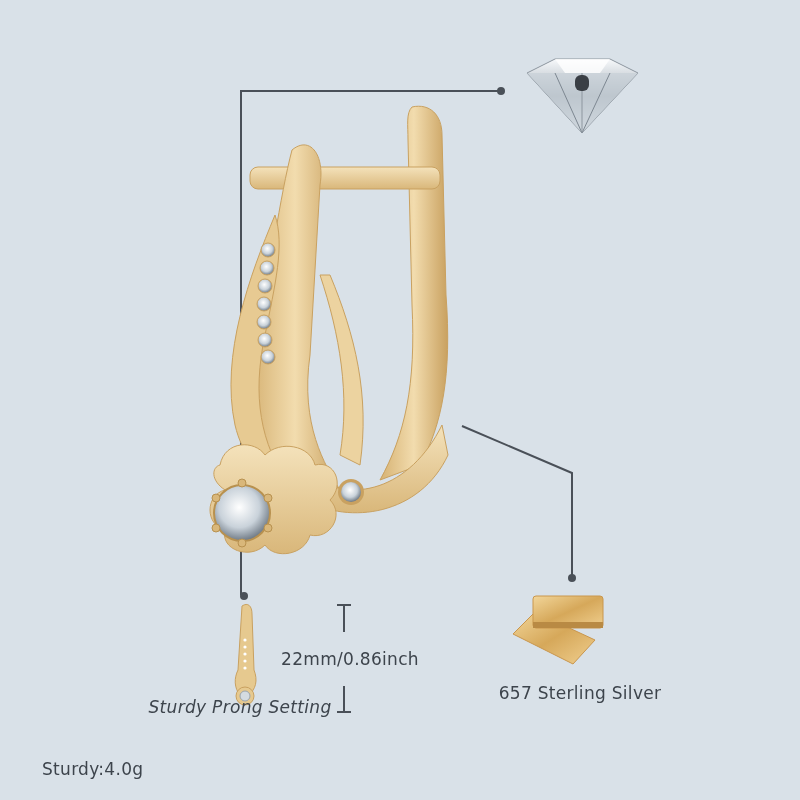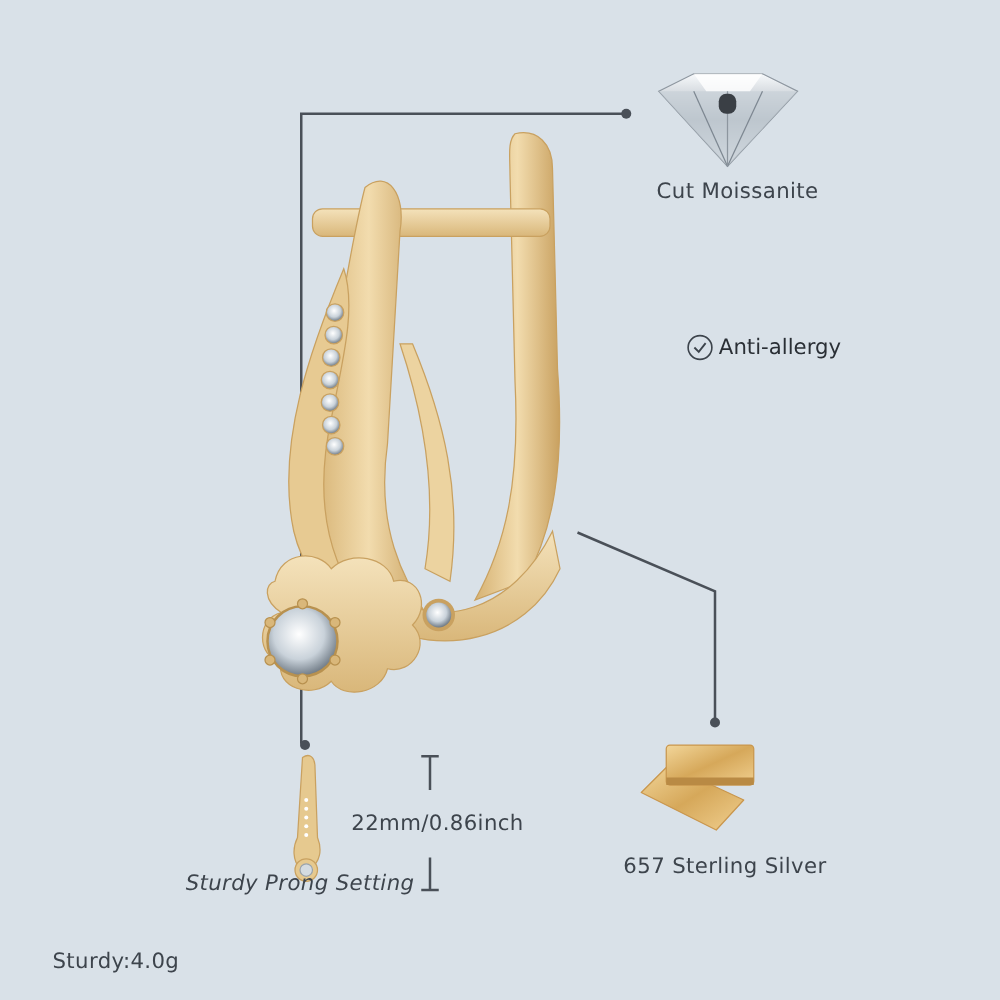--- a/index.html
+++ b/index.html
@@ -92,31 +92,23 @@
   </defs>
   <polygon points="12,18 40,4 95,4 123,18 67,78" fill="url(#dg)" stroke="#8d969f"></polygon>
   <polygon points="12,18 123,18 67,78" fill="#c8d0d7" opacity="0.7"></polygon>
   <polygon points="40,4 95,4 85,18 50,18" fill="#ffffff" opacity="0.8"></polygon>
   <line x1="40" y1="18" x2="67" y2="78" stroke="#7d8791"></line>
   <line x1="95" y1="18" x2="67" y2="78" stroke="#7d8791"></line>
   <line x1="67" y1="18" x2="67" y2="78" stroke="#8d969f"></line>
   <rect x="60" y="20" width="14" height="16" rx="6" fill="#3a3f45"></rect>
 </svg>
 <div class="abs label" style="left:490px;top:142px;width:200px;">
-  <div>Cut Moissanite</div>
 </div>
 
 <div class="abs" style="left:500px;top:266px;width:240px;">
-  <div style="display:flex;align-items:center;justify-content:center;gap:4px;margin-left:-18px;">
-    <svg width="22" height="22" viewBox="0 0 22 22">
-      <circle cx="11" cy="11" r="9.5" fill="none" stroke="#3d444c" stroke-width="1.3"></circle>
-      <polyline points="6.5,11 10,14.5 15.5,7.5" fill="none" stroke="#3d444c" stroke-width="1.5"></polyline>
-    </svg>
-    <span class="label-dark">Anti-allergy</span>
-  </div>
 </div>
 
 <svg class="abs" style="left:505px;top:592px;" width="110" height="80" viewBox="0 0 110 80">
   <defs>
     <linearGradient id="bar" x1="0" y1="0" x2="1" y2="1">
       <stop offset="0" stop-color="#f2d69a"></stop>
       <stop offset="0.5" stop-color="#d6a85a"></stop>
       <stop offset="1" stop-color="#f0cf8f"></stop>
     </linearGradient>
   </defs>

